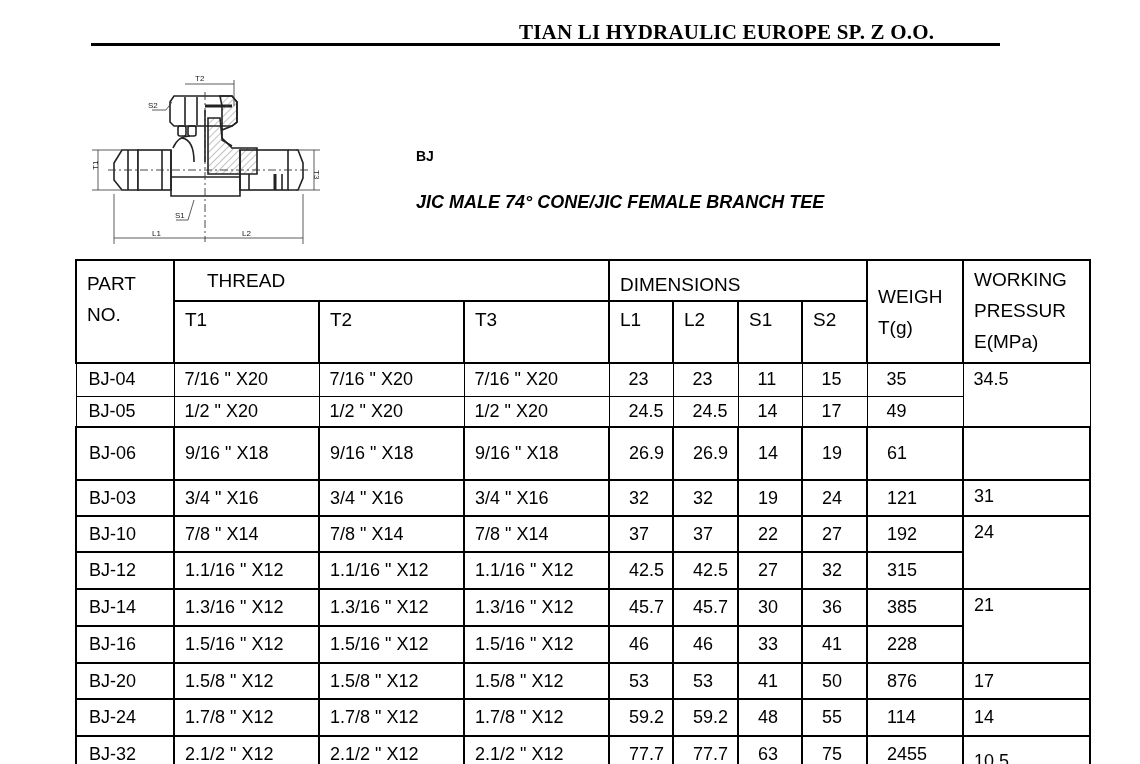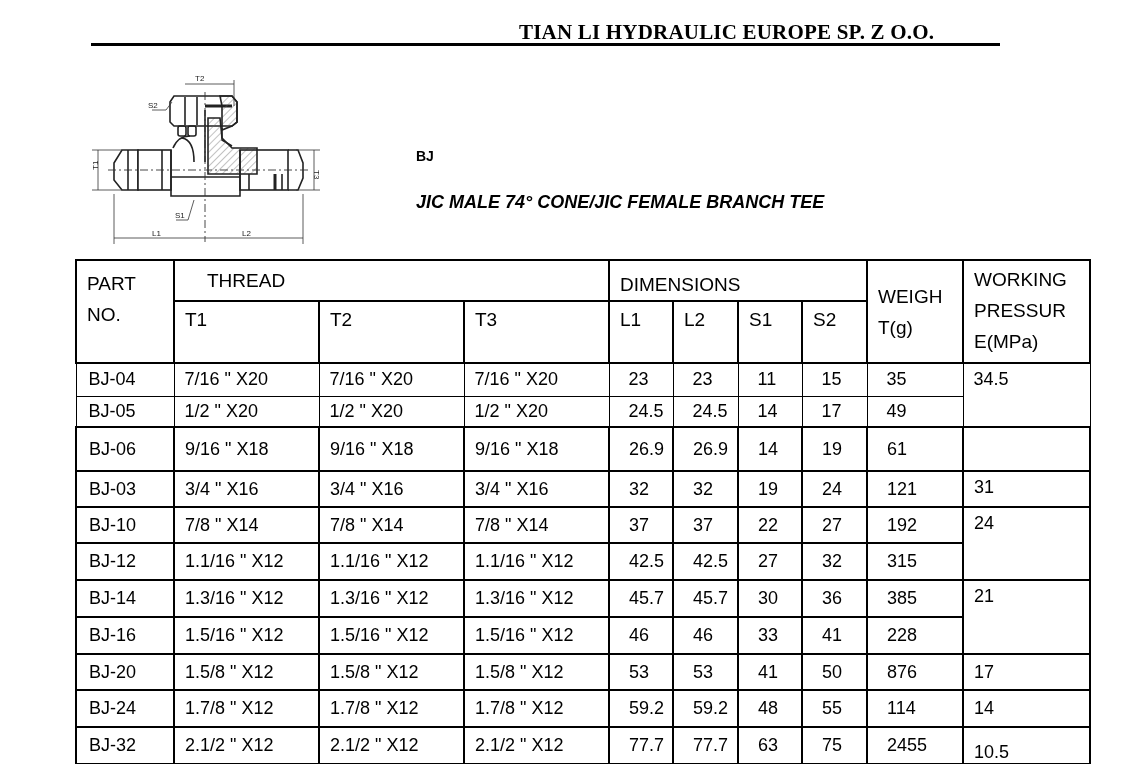--- a/index.html
+++ b/index.html
@@ -174,21 +174,21 @@
     <td class="thread">1/2 " X20</td>
     <td class="thread">1/2 " X20</td>
     <td class="thread">1/2 " X20</td>
     <td class="num">24.5</td>
     <td class="num">24.5</td>
     <td class="num">14</td>
     <td class="num">17</td>
     <td class="num">49</td>
   </tr>
 
-  <tr style="height:44px">
+  <tr style="height:53px">
     <td class="part">BJ-06</td>
     <td class="thread">9/16 " X18</td>
     <td class="thread">9/16 " X18</td>
     <td class="thread">9/16 " X18</td>
     <td class="num">26.9</td>
     <td class="num">26.9</td>
     <td class="num">14</td>
     <td class="num">19</td>
     <td class="num">61</td>
     <td class="pressure"></td>

